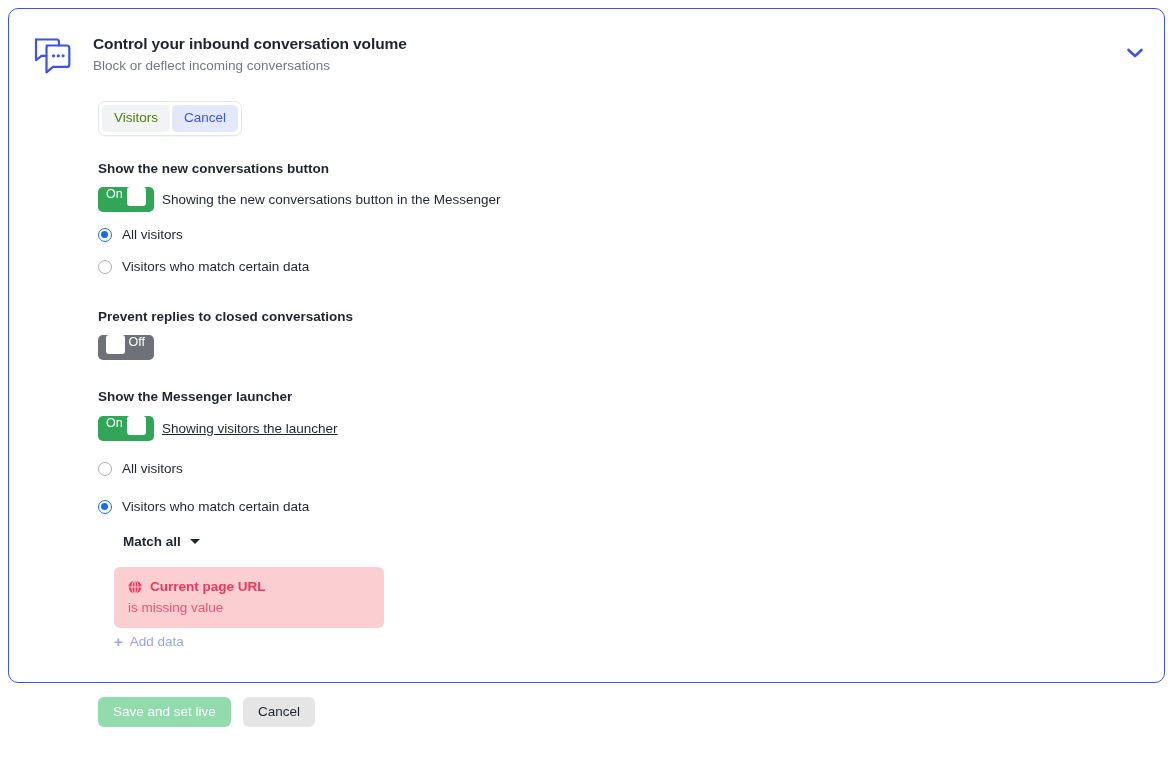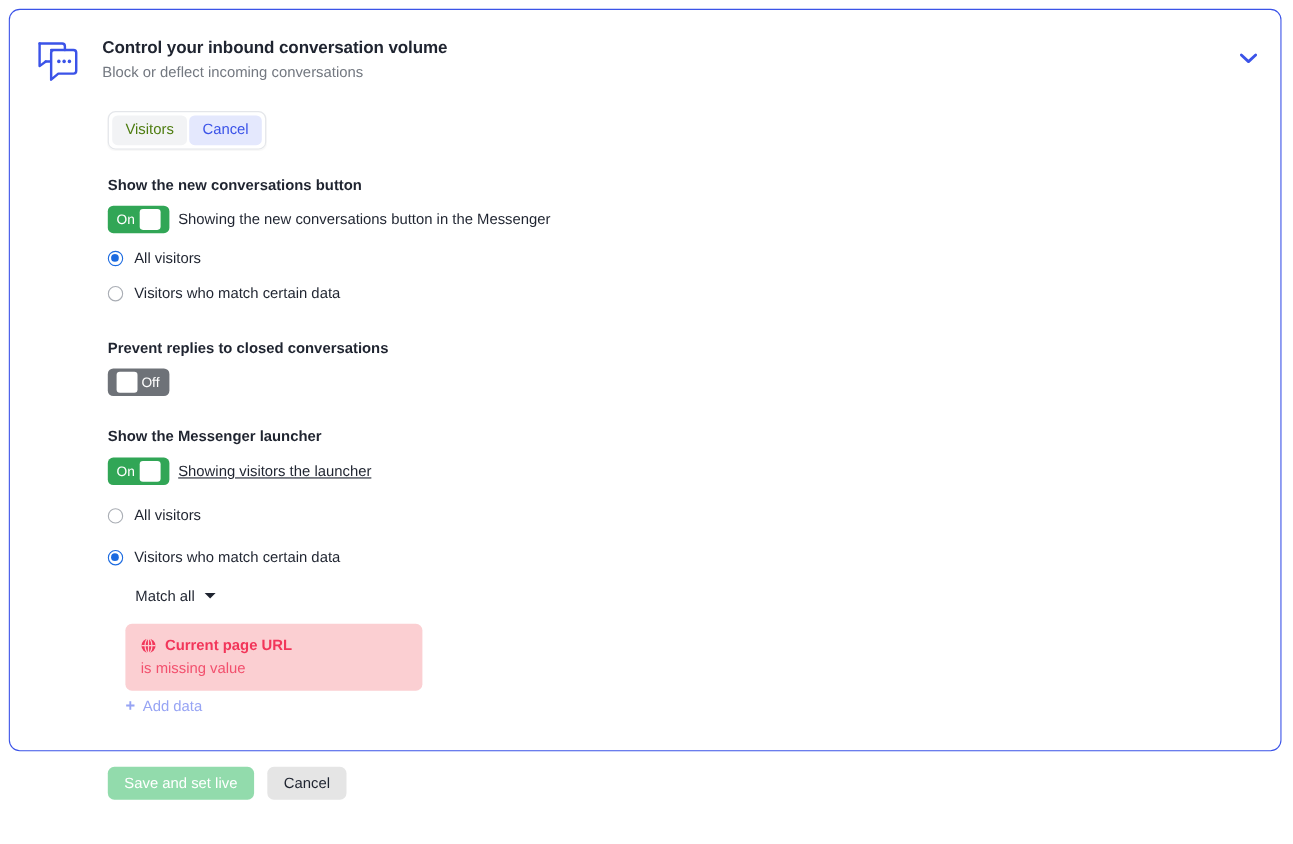--- a/index.html
+++ b/index.html
@@ -135,21 +135,21 @@
   }
 
   
   .toggle {
     position: absolute;
     width: 56px;
     height: 25px;
     border-radius: 5px;
     cursor: pointer;
     display: flex;
-    align-items: center;
+    align-items: flex-start;
     box-sizing: border-box;
   }
 
   .toggle.on {
     background: #31a656;
     justify-content: flex-start;
     padding: 0 3px;
   }
 
   .toggle.off {
@@ -236,20 +236,21 @@
   .match-select {
     position: absolute;
     left: 112px;
     display: inline-flex;
     align-items: center;
     gap: 9px;
     cursor: pointer;
     font-size: 13.5px;
     color: #1f2430;
     padding: 2px 2px;
+    font-weight: bold;
   }
 
   .caret-down {
     width: 0;
     height: 0;
     border-left: 5px solid transparent;
     border-right: 5px solid transparent;
     border-top: 5.5px solid #1f2430;
   }
 

